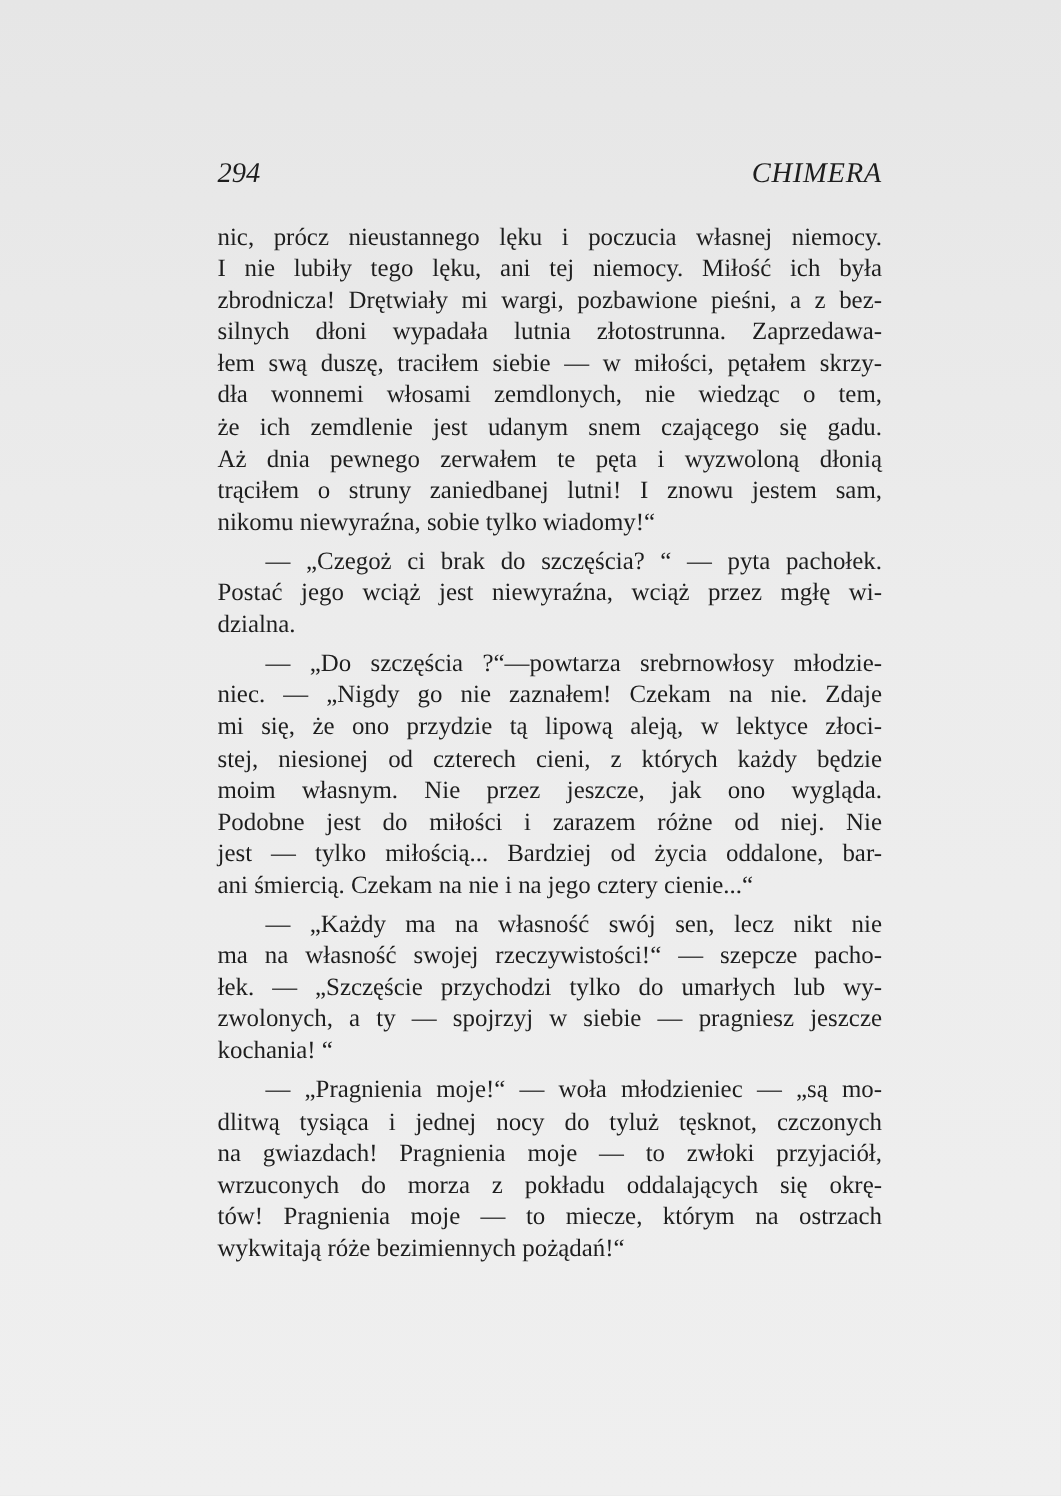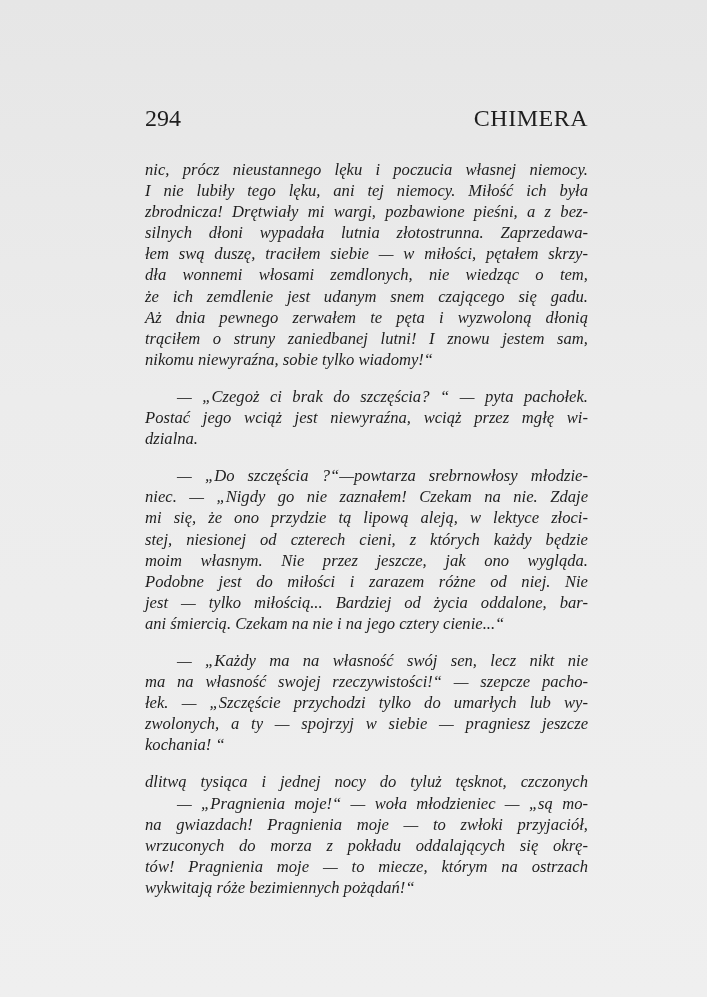--- a/index.html
+++ b/index.html
@@ -21,21 +21,22 @@
       width: 707px;
       height: 997px;
       background: linear-gradient(180deg, #e6e6e6 0%, #ececec 40%, #efefef 100%);
     }
     .running-head {
       position: absolute;
       top: 105px;
       left: 145px;
       width: 443px;
       height: 26px;
-      font-size: 24px;
+      font-style: italic;
+      font-size: 19px;
     }
     .page-number {
       position: absolute;
       left: 0;
       top: 0;
     }
     .book-title {
       position: absolute;
       right: 0;
       top: 0;
@@ -45,22 +46,21 @@
       position: absolute;
       top: 143px;
       left: 145px;
       width: 443px;
       font-size: 16.6px;
       line-height: 21.1px;
       text-align: justify;
       hyphens: manual;
     }
     .para {
-      margin: 16px 0 5px 0;
-      font-style: italic;
+      margin: 4px 0 5px 0;
     }
     .line {
       display: block;
       text-align: justify;
       text-align-last: justify;
       white-space: nowrap;
     }
     .line.last {
       text-align-last: left;
     }
@@ -107,21 +107,21 @@
 
     <p class="para">
       <span class="line" style="padding-left:32px">— „Każdy ma na własność swój sen, lecz nikt nie</span>
       <span class="line">ma na własność swojej rzeczywistości!“ — szepcze pacho-</span>
       <span class="line">łek. — „Szczęście przychodzi tylko do umarłych lub wy-</span>
       <span class="line">zwolonych, a ty — spojrzyj w siebie — pragniesz jeszcze</span>
       <span class="line last">kochania! “</span>
     </p>
 
     <p class="para">
+      <span class="line" style="padding-left:32px">— „Pragnienia moje!“ — woła młodzieniec — „są mo-</span>
       <span class="line">dlitwą tysiąca i jednej nocy do tyluż tęsknot, czczonych</span>
-      <span class="line" style="padding-left:32px">— „Pragnienia moje!“ — woła młodzieniec — „są mo-</span>
       <span class="line">na gwiazdach! Pragnienia moje — to zwłoki przyjaciół,</span>
       <span class="line">wrzuconych do morza z pokładu oddalających się okrę-</span>
       <span class="line">tów! Pragnienia moje — to miecze, którym na ostrzach</span>
       <span class="line last">wykwitają róże bezimiennych pożądań!“</span>
     </p>
   </div>
 </div>
 
 </body></html>

